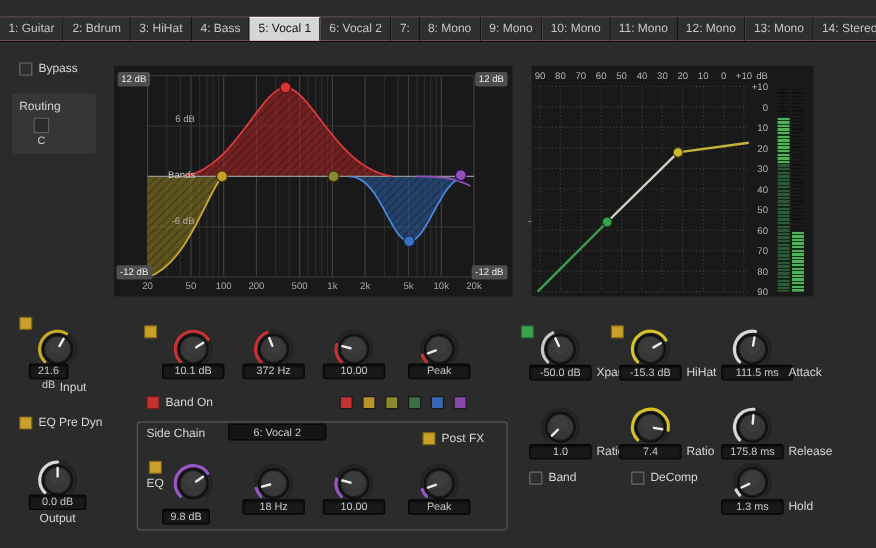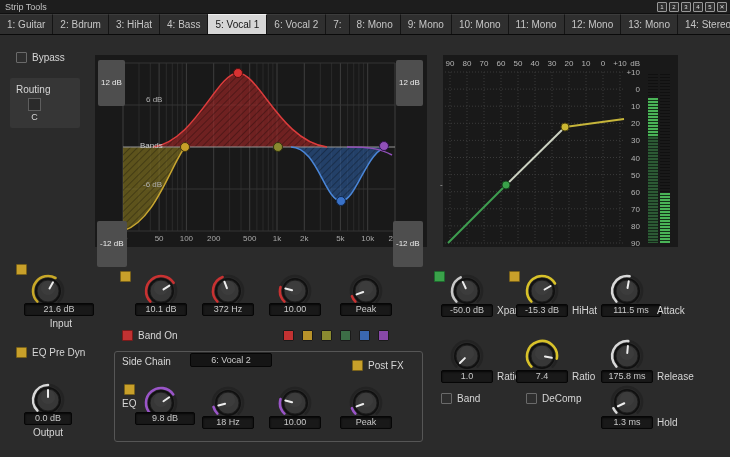--- a/index.html
+++ b/index.html
@@ -10,21 +10,21 @@
             border-bottom:1px solid #101010;font-size:9px;color:#c0c0c0;line-height:14px;padding-left:5px;box-sizing:border-box;}
   .winbtns{position:absolute;right:3px;top:2px;display:flex;gap:2px;}
   .winbtn{width:10px;height:10px;background:#2e2e2e;border:1px solid #989898;color:#ddd;
           font-size:6px;line-height:8px;text-align:center;border-radius:1px;box-sizing:border-box;}
   .tabbar{position:absolute;left:0;top:14px;width:730px;height:21px;background:#fca5a5;
           display:flex;overflow:hidden;border-bottom:1px solid #0a0a0a;box-sizing:border-box;}
   .tab{flex:0 0 auto;padding:0 7px;font-size:10px;line-height:19px;background:#2f2f2f;color:#c6c6c6;
        border-right:1px solid #141414;border-top:1px solid #3c3c3c;white-space:nowrap;}
   .tab.active{background:#d6d6d6;color:#141414;border-top:1px solid #f0f0f0;}
   .label{position:absolute;font-size:10px;color:#d6d6d6;white-space:nowrap;}
-  .badge{position:absolute;font-size:8px;background:#4e4e4e;color:#ececec;padding:18px 3px;border-radius:2px;line-height:10px;}
+  .badge{position:absolute;font-size:8px;background:#4e4e4e;color:#ececec;padding:1px 3px;border-radius:2px;line-height:10px;}
   .axis-note{position:absolute;font-size:8px;color:#b0b0b0;white-space:nowrap;padding-left:44px;}
   .cb{position:absolute;width:11px;height:11px;background:#2e2e2e;border:1px solid #6a6a6a;border-radius:1px;box-sizing:border-box;}
   .cb.y{background:#c8a02a;border-color:#7a621a;}
   .cb.g{background:#3aa24a;border-color:#1e6a2e;}
   .cb.r{background:#c23232;border-color:#7a1a1a;}
   .vbox{position:absolute;height:13px;background:#191919;border:1px solid #060606;border-radius:2px;color:#c8c8c8;
         font-size:9px;line-height:11px;text-align:center;box-shadow:inset 0 1px 2px rgba(0,0,0,.8);box-sizing:border-box;}
   .knob{position:absolute;width:36px;height:36px;}
   .graph-panel{position:absolute;background:#191919;}
   .dropdown{position:absolute;background:#151515;border:1px solid #060606;border-radius:2px;font-size:9px;
@@ -35,31 +35,20 @@
   #swatches{position:absolute;left:283px;top:330px;display:flex;gap:8px;}
   .swatch{width:11px;height:11px;border:1px solid #1a1a1a;border-radius:1px;box-sizing:border-box;}
   .meter{position:absolute;width:10px;background:repeating-linear-gradient(180deg,#191919 0 2px,#101010 2px 3px);}
   .meter .seg{position:absolute;left:0;width:100%;}
 </style>
 </head>
 <body>
 
 <div id="app">
 
-  <div class="titlebar">
-    <span>Strip Tools</span>
-    <div class="winbtns" id="winbtns">
-        <span class="winbtn">1</span>
-        <span class="winbtn">2</span>
-        <span class="winbtn">3</span>
-        <span class="winbtn">4</span>
-        <span class="winbtn">5</span>
-        <span class="winbtn">✕</span>
-      </div>
-  </div>
 
   <div class="tabbar" id="tabbar">
       <div class="tab">1: Guitar</div>
       <div class="tab">2: Bdrum</div>
       <div class="tab">3: HiHat</div>
       <div class="tab">4: Bass</div>
       <div class="tab active">5: Vocal 1</div>
       <div class="tab">6: Vocal 2</div>
       <div class="tab">7:</div>
       <div class="tab">8: Mono</div>
@@ -227,21 +216,21 @@
 
   <span class="cb y" style="left:16px;top:264px"></span>
   <svg class="knob" style="left:30px;top:273px" viewBox="0 0 36 36">
       <circle cx="18" cy="18" r="13" fill="#101010"></circle>
       <circle cx="18" cy="18" r="11" fill="#373737" stroke="#1c1c1c" stroke-width="1"></circle>
       <circle cx="18" cy="15" r="7" fill="#414141" opacity="0.55"></circle>
       <path d="M7.4,28.6 A15,15 0 1 1 28.6,28.6" fill="none" stroke="#232323" stroke-width="2.6" stroke-linecap="round"></path>
       <path d="M7.4,28.6 A15,15 0 0 1 25.5,5.0" fill="none" stroke="#c8a828" stroke-width="2.6" stroke-linecap="round"></path>
       <line x1="19.5" y1="15.401923788646684" x2="23" y2="9.339745962155613" stroke="#ececec" stroke-width="2" stroke-linecap="round"></line>
     </svg>
-  <span class="vbox" style="left:24px;top:303px;width:70px">21.6 dB</span>
+  <span class="vbox" style="left:24px;top:303px;width:33px">21.6 dB</span>
   <span class="label" style="left:24px;top:318px;width:48px;text-align:right">Input</span>
   <span class="cb y" style="left:16px;top:347px"></span>
   <span class="label" style="left:32px;top:347px">EQ Pre Dyn</span>
   <svg class="knob" style="left:30px;top:382px" viewBox="0 0 36 36">
       <circle cx="18" cy="18" r="13" fill="#101010"></circle>
       <circle cx="18" cy="18" r="11" fill="#373737" stroke="#1c1c1c" stroke-width="1"></circle>
       <circle cx="18" cy="15" r="7" fill="#414141" opacity="0.55"></circle>
       <path d="M7.4,28.6 A15,15 0 1 1 28.6,28.6" fill="none" stroke="#232323" stroke-width="2.6" stroke-linecap="round"></path>
       <path d="M7.4,28.6 A15,15 0 0 1 18.0,3.0" fill="none" stroke="#d8d8d8" stroke-width="2.6" stroke-linecap="round"></path>
       <line x1="18" y1="15" x2="18" y2="8" stroke="#ececec" stroke-width="2" stroke-linecap="round"></line>
@@ -329,21 +318,21 @@
       <line x1="15.102222521132795" y1="17.223542864692437" x2="8.340741737109317" y2="15.411809548974793" stroke="#ececec" stroke-width="2" stroke-linecap="round"></line>
     </svg>
   <svg class="knob" style="left:348px;top:385px" viewBox="0 0 36 36">
       <circle cx="18" cy="18" r="13" fill="#101010"></circle>
       <circle cx="18" cy="18" r="11" fill="#373737" stroke="#1c1c1c" stroke-width="1"></circle>
       <circle cx="18" cy="15" r="7" fill="#414141" opacity="0.55"></circle>
       <path d="M7.4,28.6 A15,15 0 1 1 28.6,28.6" fill="none" stroke="#232323" stroke-width="2.6" stroke-linecap="round"></path>
       <path d="M7.4,28.6 A15,15 0 0 1 3.9,23.1" fill="none" stroke="#9a55c8" stroke-width="2.6" stroke-linecap="round"></path>
       <line x1="15.180922137642275" y1="19.026060429977008" x2="8.603073792140915" y2="21.420201433256686" stroke="#ececec" stroke-width="2" stroke-linecap="round"></line>
     </svg>
-  <span class="vbox" style="left:135px;top:412px;width:60px">9.8 dB</span>
+  <span class="vbox" style="left:135px;top:424px;width:40px">9.8 dB</span>
   <span class="vbox" style="left:202px;top:416px;width:52px">18 Hz</span>
   <span class="vbox" style="left:269px;top:416px;width:52px">10.00</span>
   <span class="vbox" style="left:340px;top:416px;width:52px">Peak</span>
 
   <span class="cb g" style="left:434px;top:271px"></span>
   <span class="cb y" style="left:509px;top:271px"></span>
   <svg class="knob" style="left:449px;top:273px" viewBox="0 0 36 36">
       <circle cx="18" cy="18" r="13" fill="#101010"></circle>
       <circle cx="18" cy="18" r="11" fill="#373737" stroke="#1c1c1c" stroke-width="1"></circle>
       <circle cx="18" cy="15" r="7" fill="#414141" opacity="0.55"></circle>

